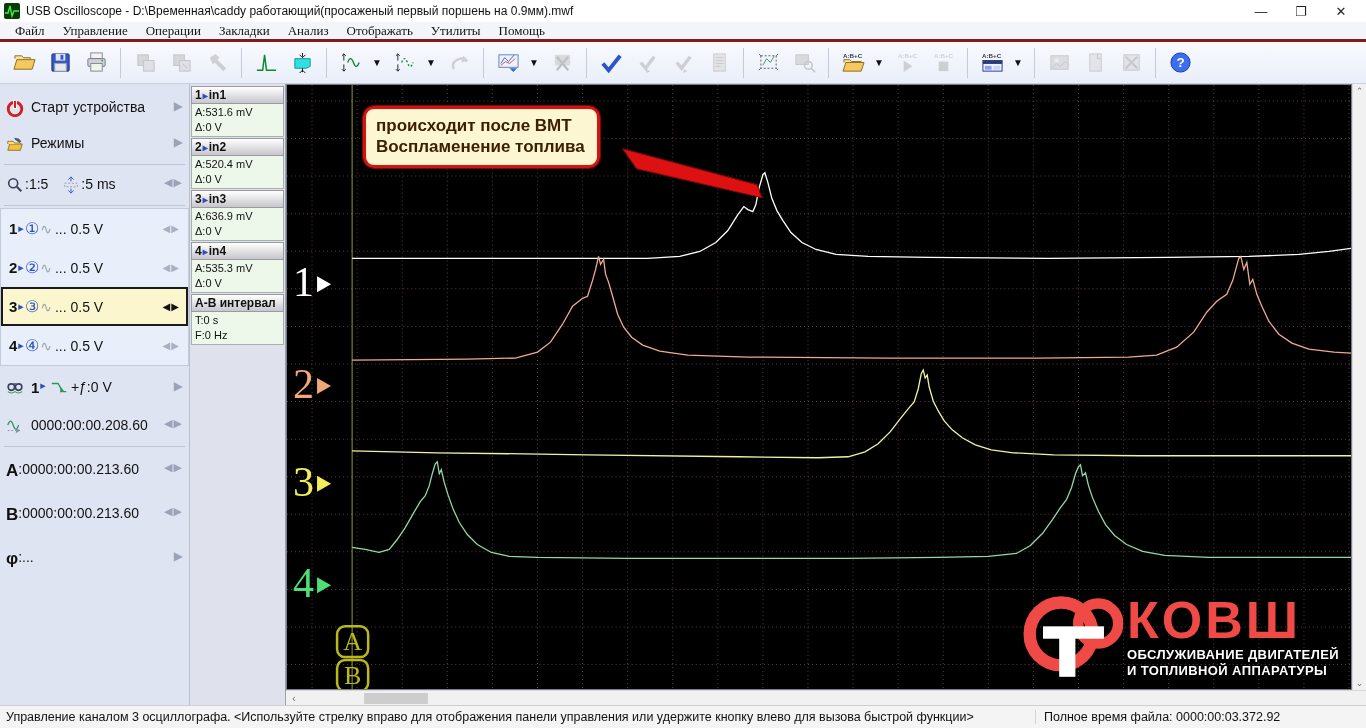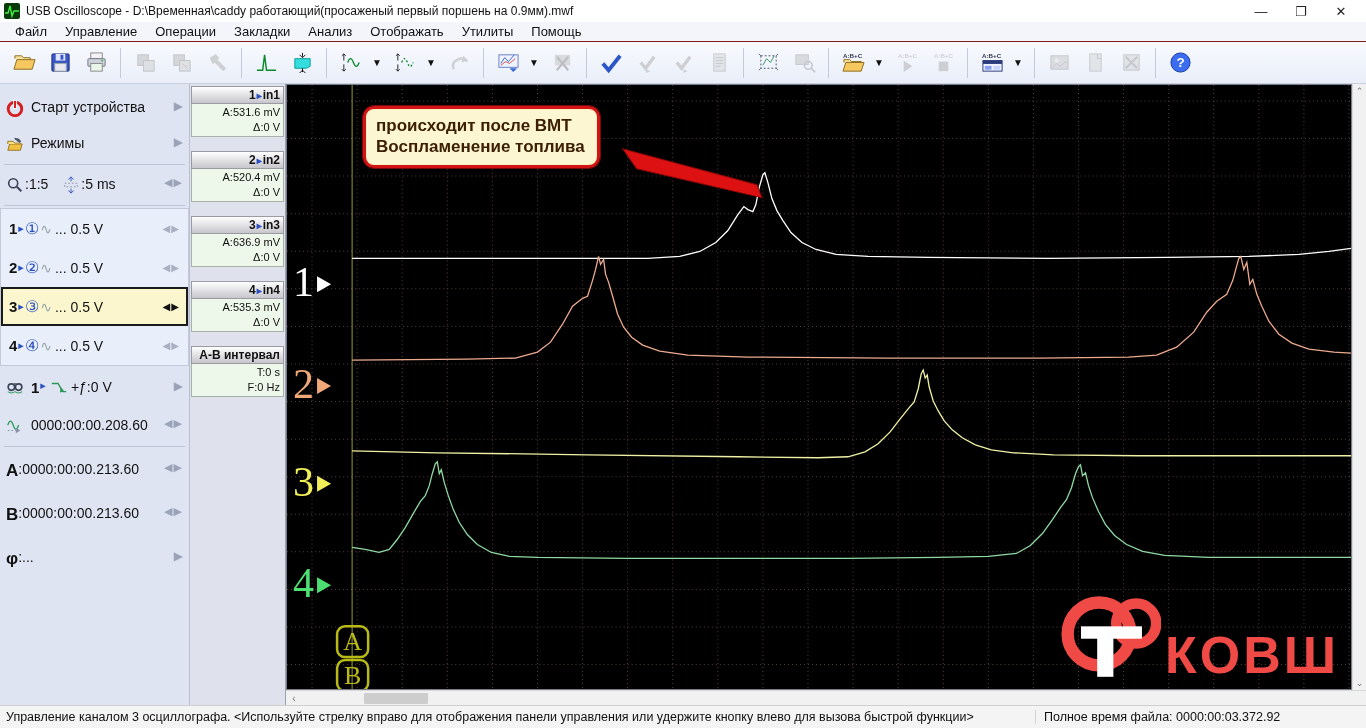--- a/index.html
+++ b/index.html
@@ -9,21 +9,21 @@
   .window { width:1366px; height:728px; display:flex; flex-direction:column; background:#fff; }
 
   
   .titlebar { height:22px; background:#ffffff; display:flex; align-items:center; padding:0 4px; flex:0 0 auto; }
   .app-icon { width:16px; height:16px; margin-right:6px; flex:0 0 auto; }
   .title-text { font-size:12px; color:#111; white-space:nowrap; overflow:hidden; flex:1; }
   .win-btns { display:flex; gap:26px; margin-right:14px; color:#222; font-size:13px; }
   .win-btn { cursor:default; width:14px; text-align:center; }
 
   
-  .menubar { height:20px; background:#f3f5fb; display:flex; align-items:center; gap:0; padding-left:6px; flex:0 0 auto; border-bottom:1px solid #7f1d1d; }
+  .menubar { height:20px; background:#f3f5fb; display:flex; align-items:center; gap:0; padding-left:6px; flex:0 0 auto; border-bottom:3px solid #7f1d1d;font-family:Liberation Serif, serif; }
   .menu-item { padding:2px 9px; color:#111; font-size:13px; }
 
   
   .toolbar { height:42px; background:linear-gradient(#f8fafe,#e9eef9); display:flex; align-items:center; padding:0 6px; flex:0 0 auto; border-bottom:1px solid #c9d0e0; }
   .tb-btn { width:28px; height:28px; display:flex; align-items:center; justify-content:center; border-radius:3px; margin:0 4px; }
   .tb-btn svg { width:23px; height:23px; }
   .tb-btn.disabled svg { filter:grayscale(1) opacity(0.45); }
   .tb-drop { width:16px; height:28px; display:flex; align-items:center; justify-content:center; font-size:10px; color:#111; margin-right:2px; }
   .tb-sep { width:1px; height:30px; background:#c3cada; margin:0 6px; }
 
@@ -44,21 +44,21 @@
   .ch-num { font-weight:bold; font-size:15px; }
   .b-arrow { color:#2a50c0; font-size:11px; margin:0 1px; }
   .circ { color:#2a50c0; font-size:16px; margin-right:1px; }
   .wave-g { color:#9aa; font-size:14px; margin-right:3px; }
   .mini-arrows { margin-left:auto; color:#a8b0c2; font-size:10px; letter-spacing:1px; }
   .ch-row.selected .mini-arrows { color:#111; }
   .mono-val { font-size:14px; }
 
   
   .info { width:96px; background:#dfe2ec; border-right:1px solid #9aa0b0; padding:2px 1px; overflow:hidden; }
-  .card { margin-bottom:14px;text-align:right; }
+  .card { margin-bottom:1px; }
   .card-h { background:linear-gradient(#ffffff,#c6c6cc); border:1px solid #9a9aa2; font-weight:bold; font-size:12px; padding:1px 3px; color:#111; }
   .card-h .b-arrow { font-size:10px; }
   .card-b { background:#eef8ea; border:1px solid #a8b2a8; border-top:none; font-size:11px; padding:1px 3px; color:#111; line-height:15px; }
 
   
   .plot-col { flex:1; display:flex; flex-direction:column; min-width:0; }
   .plot-row { flex:1; display:flex; min-height:0; }
   .plot-area { flex:1; position:relative; background:#000; border:1px solid #7a7f8c; overflow:hidden; }
   .plot-svg { position:absolute; left:0; top:0; width:100%; height:100%; }
 
@@ -546,20 +546,24 @@
           </div>
           <div class="logo">
             <svg class="logo-mark" viewBox="0 0 105 92">
               <circle cx="40" cy="47" r="33" fill="none" stroke="#ef4a45" stroke-width="13"></circle>
               <circle cx="79" cy="36" r="21" fill="none" stroke="#ef4a45" stroke-width="11"></circle>
               <rect x="21" y="39" width="64" height="13" fill="#ffffff"></rect>
               <rect x="38" y="47" width="17" height="45" fill="#ffffff"></rect>
             </svg>
             <div class="logo-txt">
               <div class="logo-title">КОВШ</div>
+              <div class="logo-sub">
+                <div>ОБСЛУЖИВАНИЕ ДВИГАТЕЛЕЙ</div>
+                <div>И ТОПЛИВНОЙ АППАРАТУРЫ</div>
+              </div>
             </div>
           </div>
         </div>
         <div class="vscroll">
           <span>⌃</span>
           <span>⌄</span>
         </div>
       </div>
       <div class="hscroll">
         <span class="harrow">‹</span>

